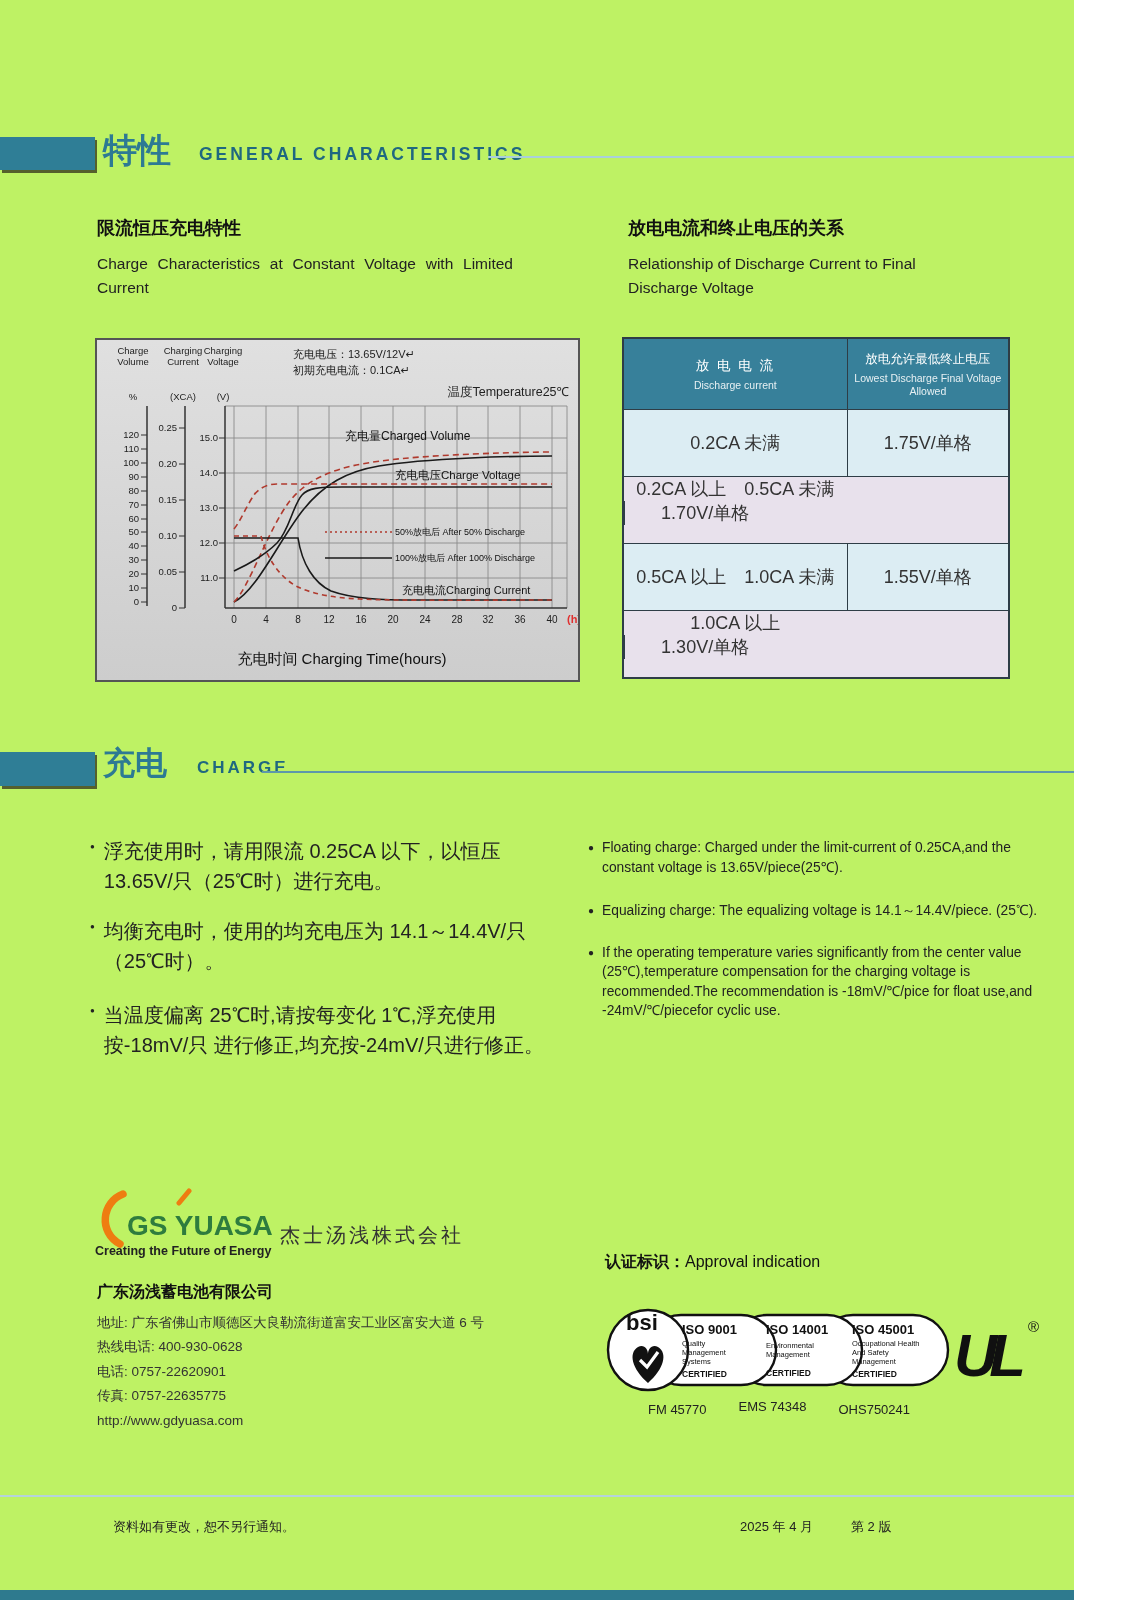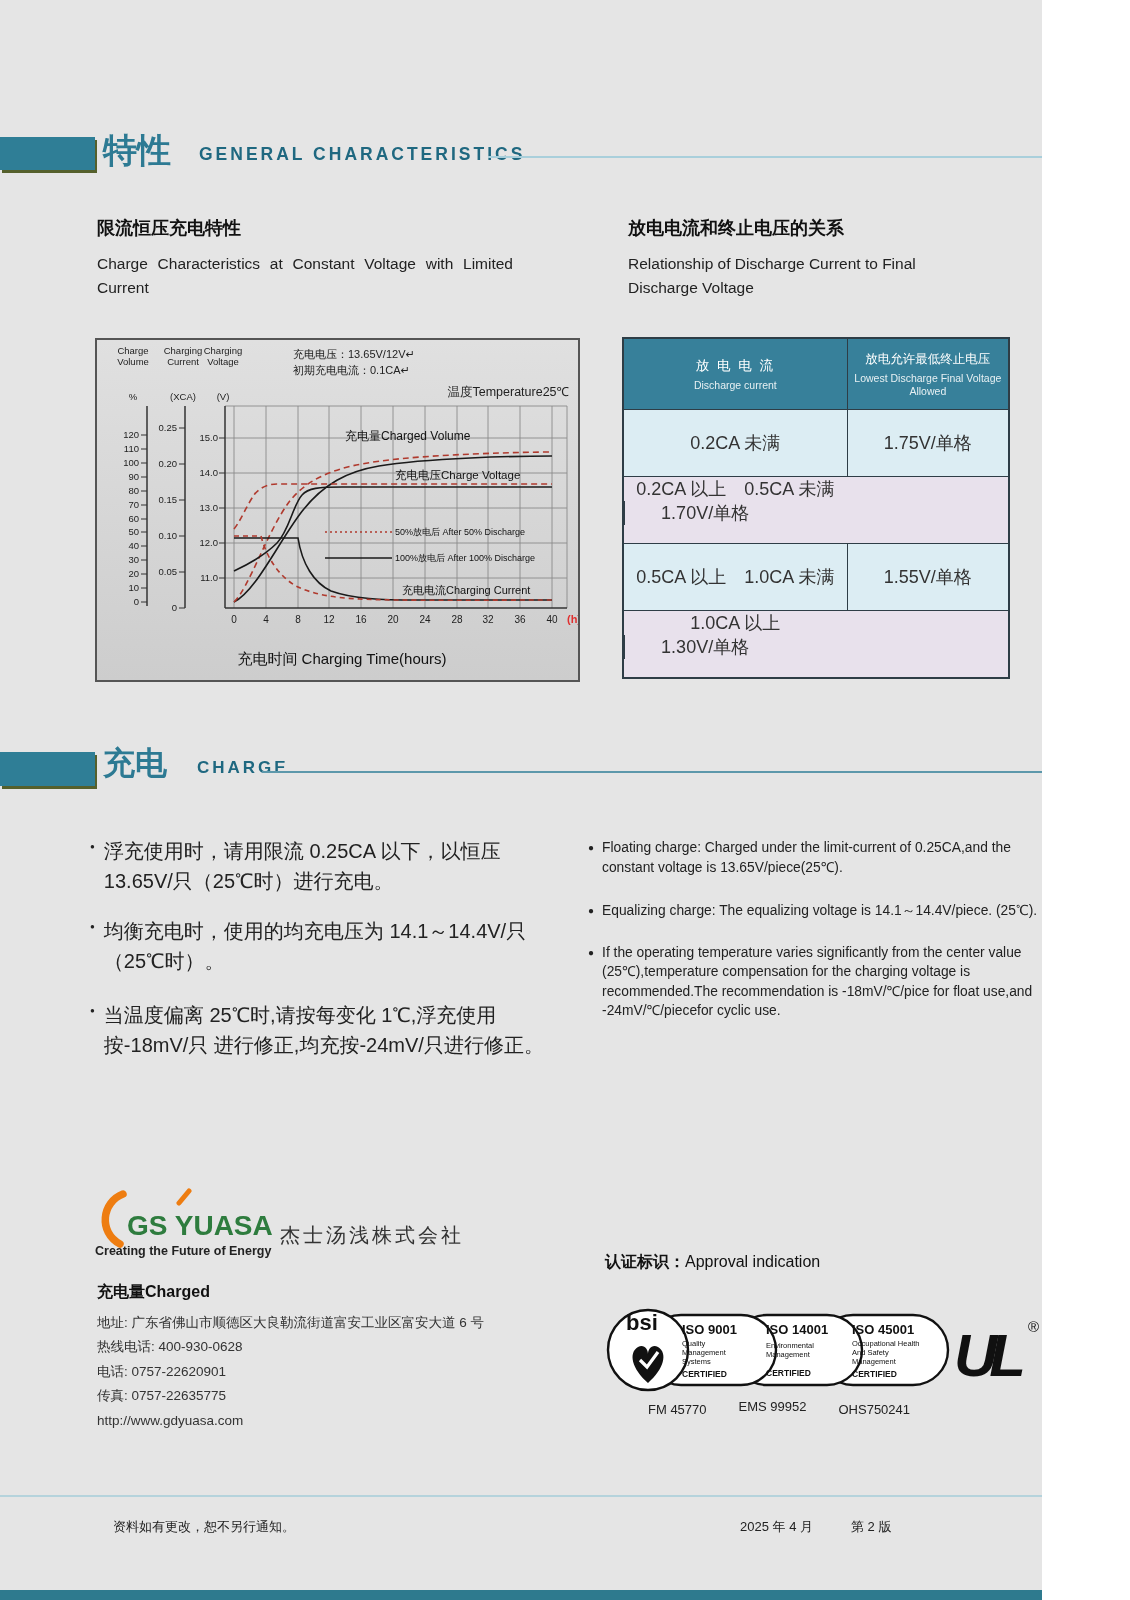--- a/index.html
+++ b/index.html
@@ -1,17 +1,17 @@
 <!DOCTYPE html>
 <html><head>
 <meta charset="utf-8">
 <style>
   html,body{margin:0;padding:0;background:#fff;}
-  .page{position:relative;width:1042px;height:1600px;background:#e5e5e5;overflow:hidden;
-        font-family:"Liberation Sans",sans-serif;color:#222;}
+  .page{position:relative;width:1042px;height:1600px;background:#bef264;overflow:hidden;
+        font-family:"Liberation Sans",sans-serif;color:#222;padding-left:32px;}
   
   .sec-bar{position:absolute;left:0;width:95px;height:33px;background:#2f7e96;
            box-shadow:2px 3px 0 0 #55602c;}
   .sec-cn{position:absolute;font-weight:bold;color:#2d7a93;}
   .sec-en{position:absolute;font-weight:bold;color:#1f6880;letter-spacing:3px;}
   .sec-rule{position:absolute;height:0;border-top:2px solid #a9cfdb;}
   .sec-rule.teal{border-top:2px solid #5d98ab;}
   
   .colhead{position:absolute;width:420px;}
   .colhead .cn{font-size:18px;font-weight:bold;color:#111;margin-bottom:12px;}
@@ -241,21 +241,21 @@
 
   <svg style="position:absolute;left:93px;top:1188px;" width="190" height="64" viewBox="0 0 190 64">
     <path d="M30,6 C9,14 5,44 27,56" stroke="#ee7d11" stroke-width="7.5" fill="none" stroke-linecap="round"></path>
     <path d="M86,15 L96,3" stroke="#ee7d11" stroke-width="5" fill="none" stroke-linecap="round"></path>
     <text x="34" y="47" font-size="28" font-weight="bold" fill="#2e7c3e">GS YUASA</text>
   </svg>
   <div class="tagline" style="left:95px;top:1244px;">Creating the Future of Energy</div>
   <div class="jp-name" style="left:280px;top:1222px;">杰士汤浅株式会社</div>
 
   <div class="company" style="left:97px;top:1280px;">
-    <div class="name">充电量Charged</div>
+    <div class="name">广东汤浅蓄电池有限公司</div>
     <div>地址: 广东省佛山市顺德区大良勒流街道富安工业区富安大道 6 号</div>
     <div>热线电话: 400-930-0628</div>
     <div>电话: 0757-22620901</div>
     <div>传真: 0757-22635775</div>
     <div>http://www.gdyuasa.com</div>
   </div>
 
   <div class="approval" style="left:605px;top:1252px;">
     <span class="cnpart">认证标识：</span><span>Approval indication</span>
   </div>
@@ -292,21 +292,21 @@
     </g>
   </svg>
 
   <svg style="position:absolute;left:952px;top:1312px;" width="92" height="82" viewBox="0 0 92 82">
     <text x="2" y="64" font-size="60" font-weight="bold" font-style="italic" letter-spacing="-8" fill="#101010">UL</text>
     <text x="76" y="20" font-size="15" fill="#101010">®</text>
   </svg>
 
   <div class="certs" style="left:648px;top:1402px;">
     <span>FM 45770</span>
-    <span style="position:relative;top:-3px;">EMS 99952</span>
+    <span style="position:relative;top:-3px;">EMS 74348</span>
     <span>OHS750241</span>
   </div>
 
   <div class="foot-rule"></div>
   <div class="foot-note">资料如有更改，恕不另行通知。</div>
   <div class="foot-date">
     <span>2025 年 4 月</span>
     <span>第 2 版</span>
   </div>
   <div class="bottom-bar"></div>

